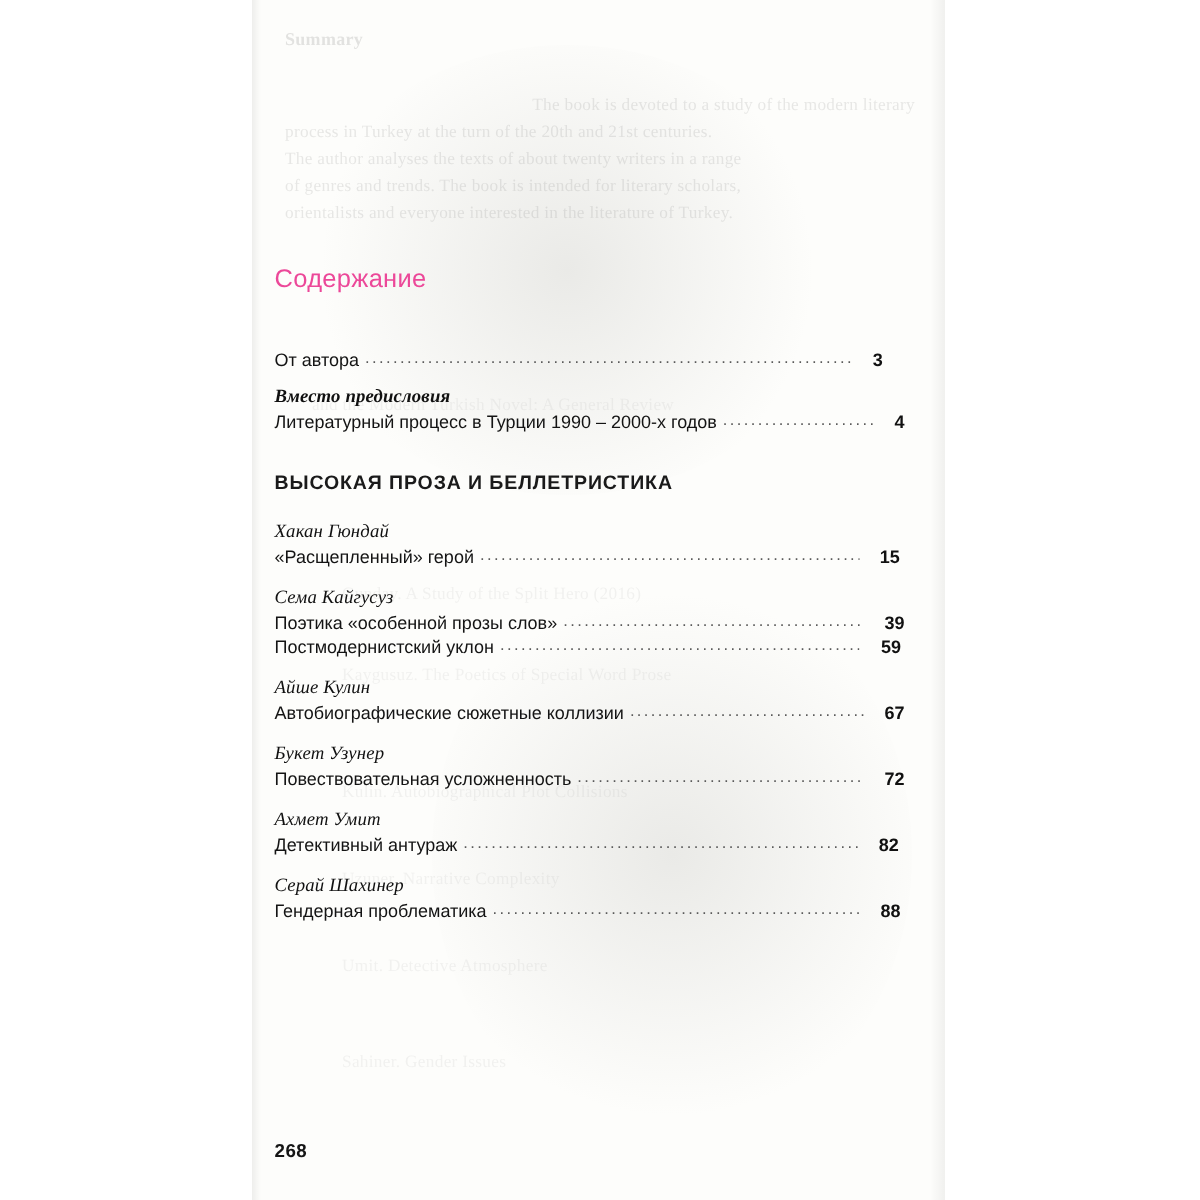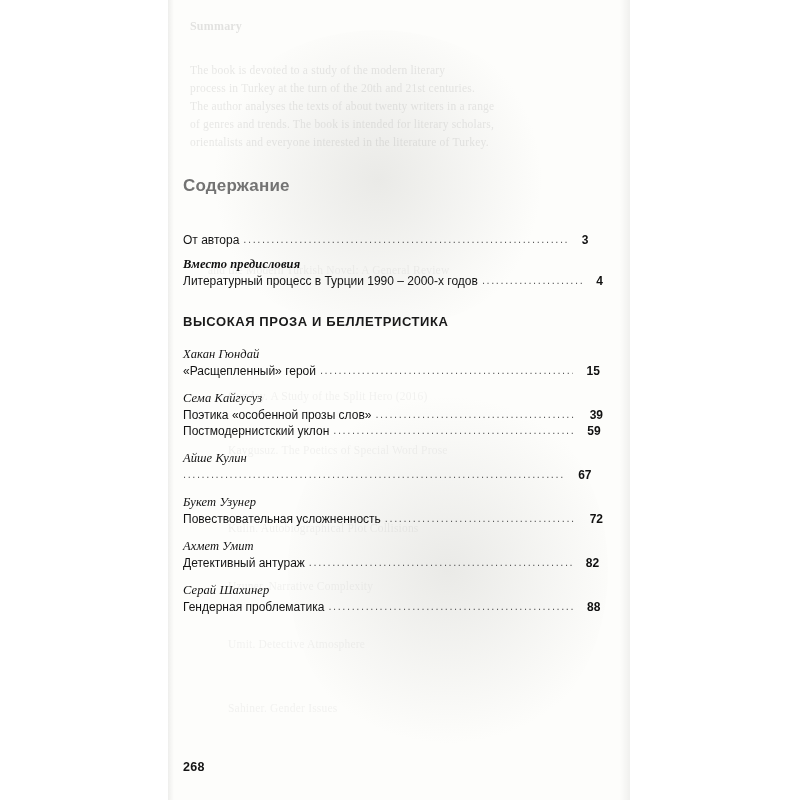--- a/index.html
+++ b/index.html
@@ -72,22 +72,22 @@
     top: 0;
     width: 420px;
     height: 800px;
   }
 
   .toc-title {
     position: absolute;
     top: 176px;
     left: 0;
     font-size: 17px;
-    font-weight: bold;
-    color: #737373;
+    font-weight: normal;
+    color: #ec4899;
     letter-spacing: .2px;
   }
 
   .entries {
     position: absolute;
     top: 232px;
     left: 0;
     width: 420px;
   }
 
@@ -159,21 +159,21 @@
 </head>
 <body>
 
 <div class="page">
   <div class="sheet">
 
     <div class="ghost-blob" style="left:30px; top:30px; width:360px; height:300px;"></div>
     <div class="ghost-blob" style="left:120px; top:380px; width:320px; height:380px;"></div>
 
     <div class="ghost ghost-heading" style="left:22px; top:18px;">Summary</div>
-    <div class="ghost" style="left:22px; top:62px; width:420px;">The book is devoted to a study of the modern literary</div>
+    <div class="ghost" style="left:22px; top:62px; width:420px;text-align:right;">The book is devoted to a study of the modern literary</div>
     <div class="ghost" style="left:22px; top:80px; width:420px;">process in Turkey at the turn of the 20th and 21st centuries.</div>
     <div class="ghost" style="left:22px; top:98px; width:420px;">The author analyses the texts of about twenty writers in a range</div>
     <div class="ghost" style="left:22px; top:116px; width:420px;">of genres and trends. The book is intended for literary scholars,</div>
     <div class="ghost" style="left:40px; top:262px; opacity:.55;">and the Modern Turkish Novel: A General Review</div>
 
     <div class="ghost" style="left:22px; top:134px; width:420px;">orientalists and everyone interested in the literature of Turkey.</div>
     <div class="ghost" style="left:60px; top:388px; opacity:.55;">Gunday. A Study of the Split Hero (2016)</div>
     <div class="ghost" style="left:60px; top:442px; opacity:.55;text-align:center;">Kaygusuz. The Poetics of Special Word Prose</div>
     <div class="ghost" style="left:60px; top:520px; opacity:.55;">Kulin. Autobiographical Plot Collisions</div>
     <div class="ghost" style="left:60px; top:578px; opacity:.55;">Uzuner. Narrative Complexity</div>
@@ -222,20 +222,21 @@
         <div class="row">
           <span class="label">Постмодернистский уклон</span>
           <span class="dots">................................................................................................................</span>
           <span class="page-num">59</span>
         </div>
       </div>
 
       <div class="group">
         <div class="author">Айше Кулин</div>
         <div class="row">
+          <span class="label">Автобиографические сюжетные коллизии</span>
           <span class="dots">................................................................................................................</span>
           <span class="page-num">67</span>
         </div>
       </div>
 
       <div class="group">
         <div class="author">Букет Узунер</div>
         <div class="row">
           <span class="label">Повествовательная усложненность</span>
           <span class="dots">................................................................................................................</span>

